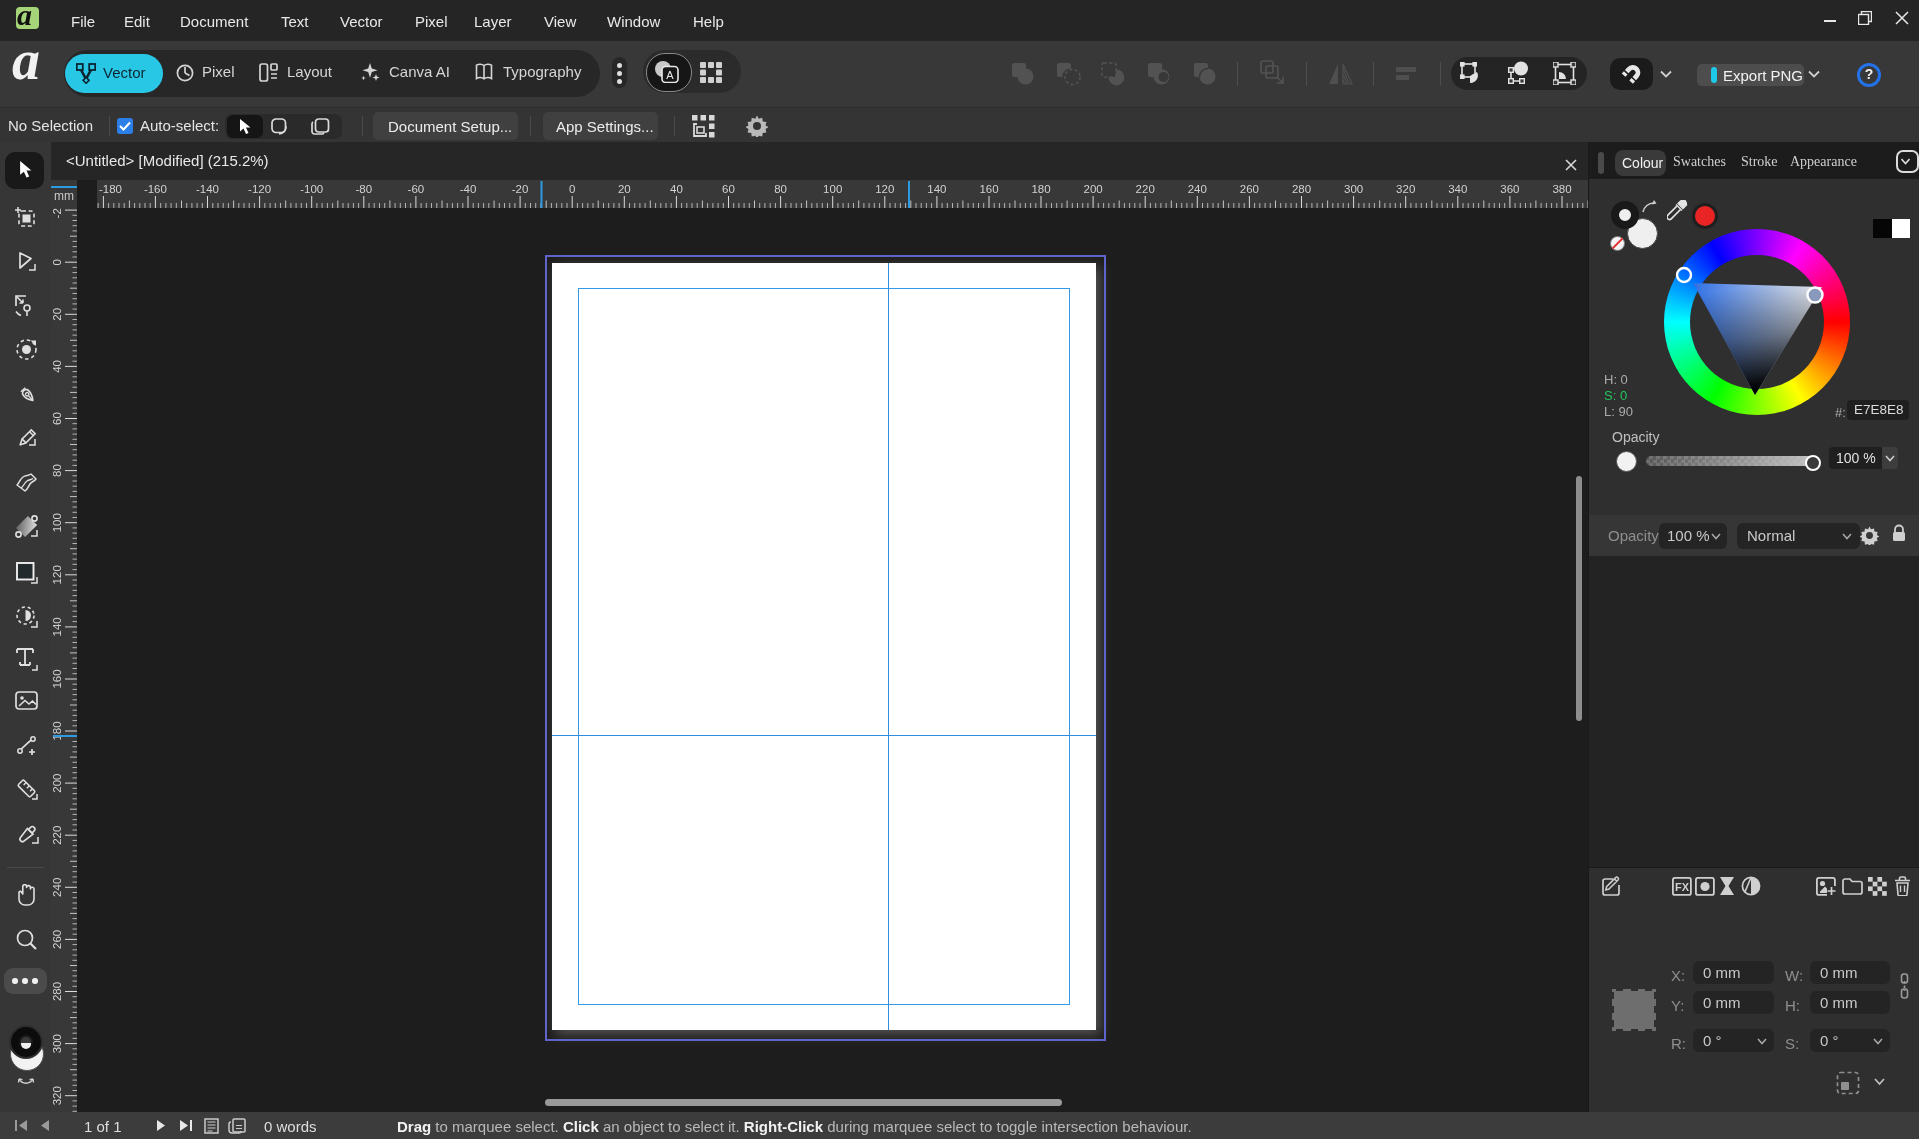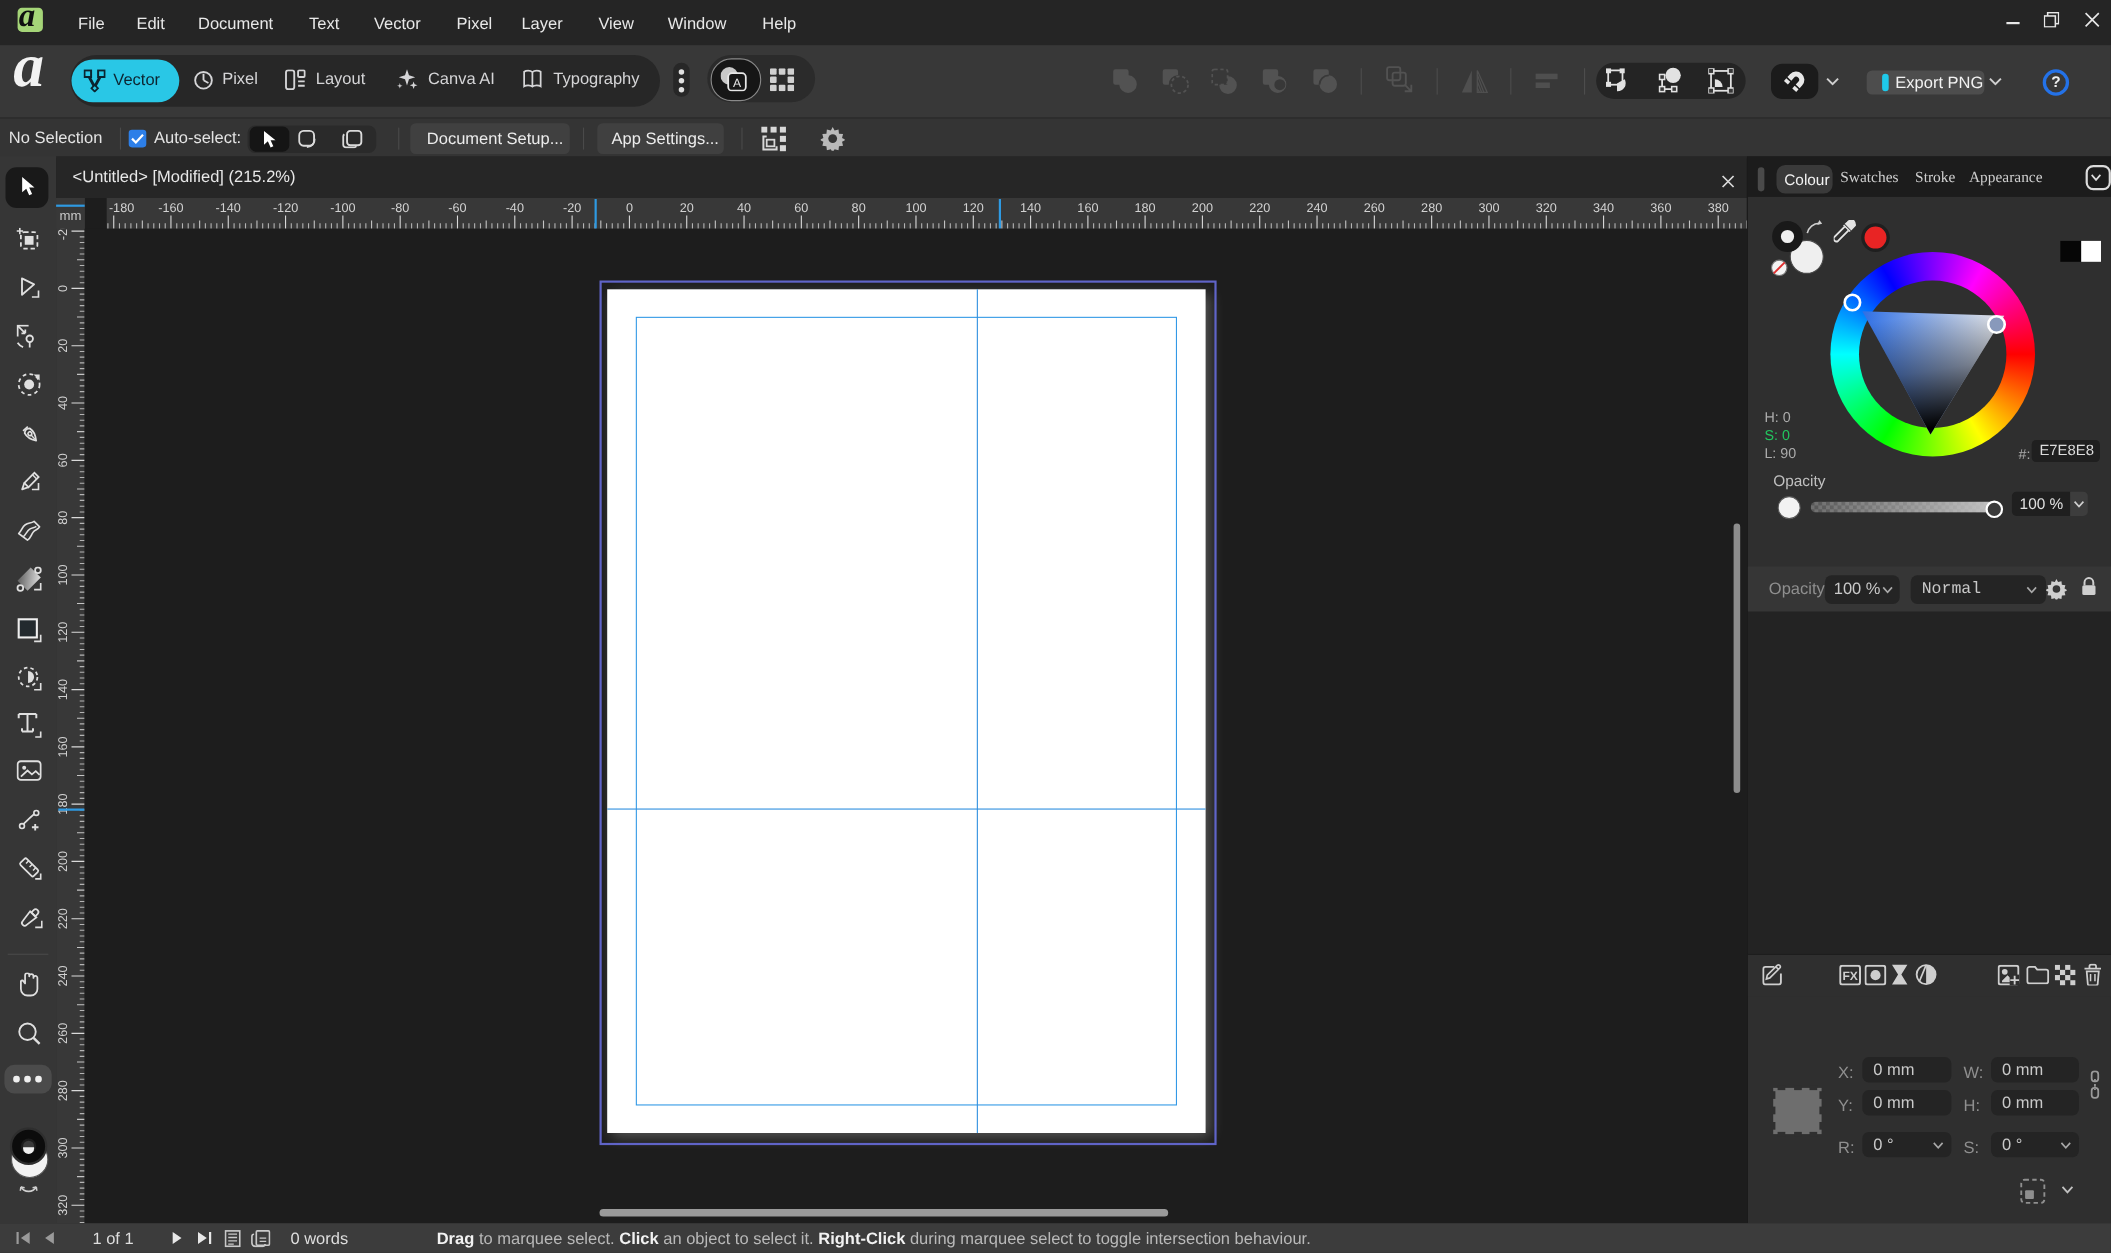--- a/index.html
+++ b/index.html
@@ -991,21 +991,21 @@
     </div>
 
     <div class="abs" style="left:0;top:373px;width:331px;height:41px;background:#363636;">
       <div class="abs" style="left:19px;top:12px;font-size:15px;color:#8f8f8f;">Opacity:</div>
       <div class="abs field" style="left:70px;top:8px;width:68px;height:26px;"></div>
       <div class="abs" style="left:78px;top:12px;font-size:15px;color:#c9c9c9;">100 %</div>
       <svg class="abs" style="left:122px;top:18px;" width="10" height="7" viewBox="0 0 10 7">
           <path d="M1 1 L5 5.5 L9 1" fill="none" stroke="#a8a8a8" stroke-width="1.5"></path>
         </svg>
       <div class="abs field" style="left:148px;top:8px;width:123px;height:26px;"></div>
-      <div class="abs" style="left:158px;top:12px;font-size:15px;color:#c9c9c9;font-family:Liberation Mono, monospace;">Normal</div>
+      <div class="abs" style="left:158px;top:12px;font-size:15px;color:#c9c9c9;">Normal</div>
       <svg class="abs" style="left:253px;top:18px;" width="10" height="7" viewBox="0 0 10 7">
           <path d="M1 1 L5 5.5 L9 1" fill="none" stroke="#a8a8a8" stroke-width="1.5"></path>
         </svg>
       <svg class="abs" style="left:271px;top:11px;" width="19" height="19" viewBox="0 0 22 22">
         <path d="M11 0.5 l1.7 3.2 3.6-.9 .4 3.7 3.7 .4 -.9 3.6 3.2 1.7 -3.2 1.7 .9 3.6 -3.7 .4 -.4 3.7 -3.6 -.9 -1.7 3.2 -1.7 -3.2 -3.6 .9 -.4 -3.7 -3.7 -.4 .9 -3.6 -3.2 -1.7 3.2 -1.7 -.9 -3.6 3.7 -.4 .4 -3.7 3.6 .9 Z" fill="#cfcfcf"></path>
         <circle cx="11" cy="11" r="4" fill="#363636"></circle>
       </svg>
       <svg class="abs" style="left:303px;top:9px;" width="14" height="18" viewBox="0 0 14 18">
         <path d="M3 8 V5.5 a4 4 0 0 1 8 0 V8" fill="none" stroke="#cfcfcf" stroke-width="1.8"></path>
         <rect x="1" y="8" width="12" height="9" rx="1.5" fill="#cfcfcf"></rect>

